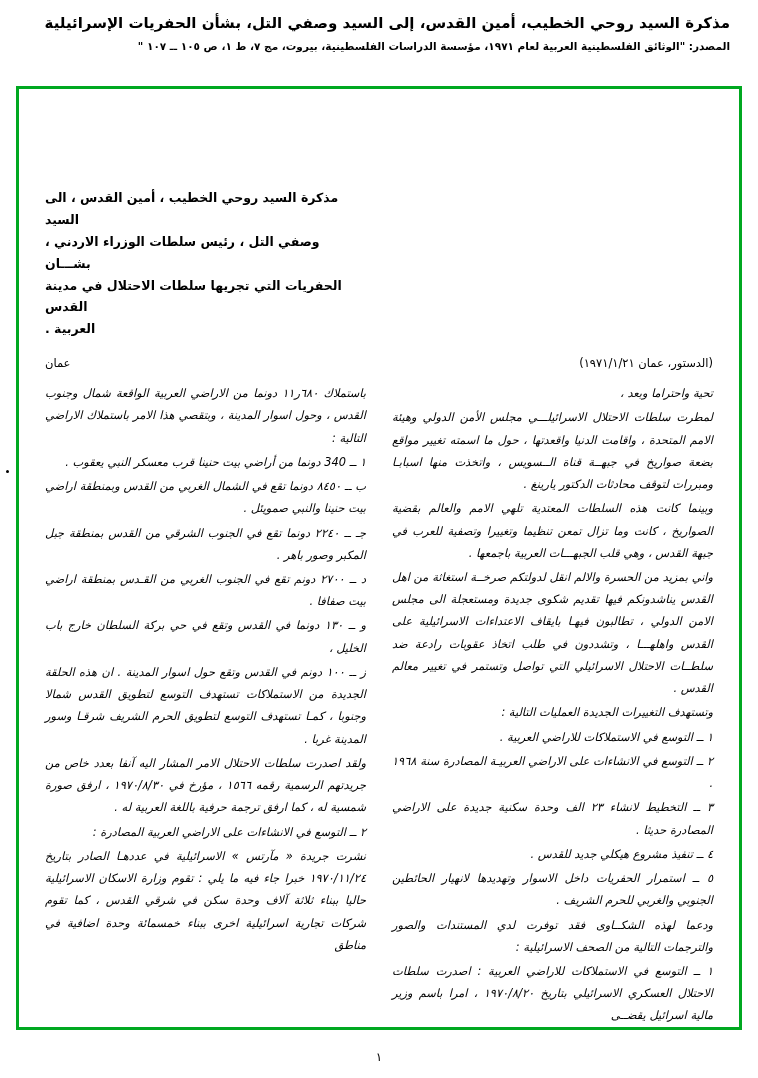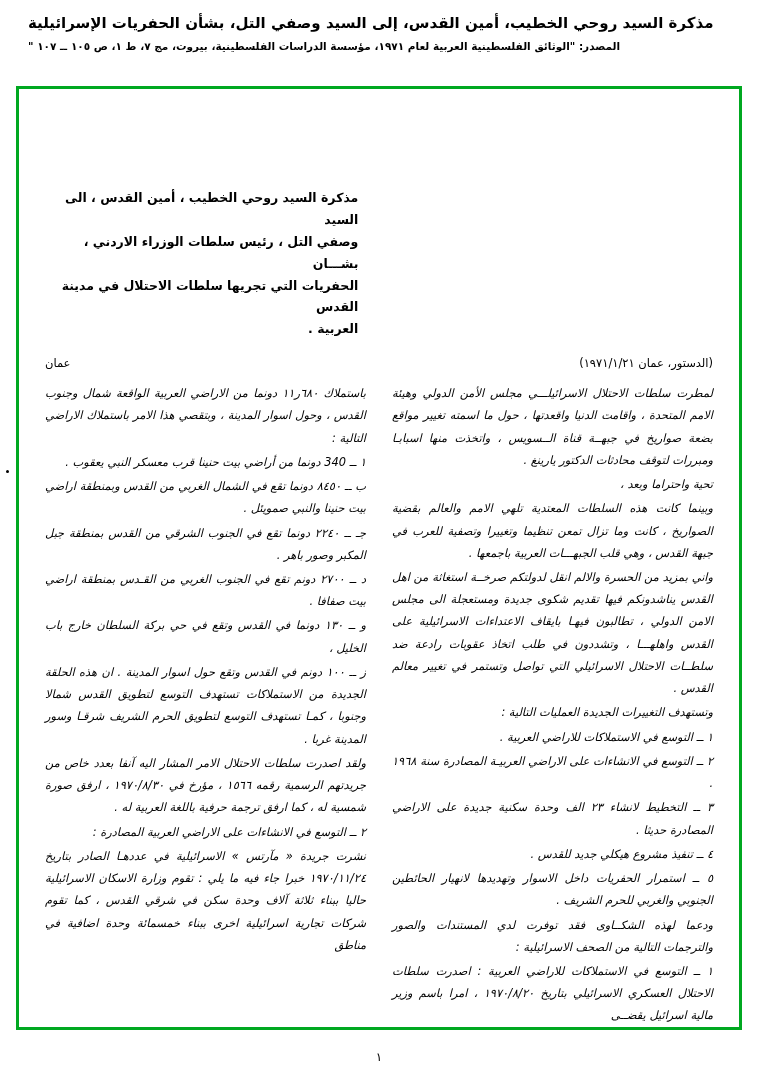--- a/index.html
+++ b/index.html
@@ -15,21 +15,21 @@
     position: relative;
     overflow: hidden;
   }
   .page {
     width: 758px;
     height: 1078px;
     position: relative;
     box-sizing: border-box;
   }
   .doc-header {
-    text-align: left;
+    text-align: right;
     padding: 14px 28px 0 28px;
   }
   .doc-title {
     font-size: 15px;
     font-weight: bold;
     letter-spacing: 0px;
     line-height: 1.3;
     margin: 0 0 6px 0;
   }
   .doc-source {
@@ -50,21 +50,21 @@
   .frame-inner {
     position: absolute;
     top: 0; right: 0; left: 0; bottom: 0;
     padding: 18px 26px 10px 26px;
     box-sizing: border-box;
   }
   .memo-heading {
     width: 52%;
     margin-right: auto;
     margin-left: 0;
-    text-align: right;
+    text-align: left;
     font-size: 12.5px;
     font-weight: bold;
     line-height: 1.75;
     padding-top: 80px;
     padding-right: 34px;
     box-sizing: border-box;
   }
   .meta-row {
     display: flex;
     justify-content: space-between;
@@ -135,22 +135,22 @@
       </div>
 
       <div class="meta-row">
         <div class="dateline">(الدستور، عمان ١٩٧١/١/٢١)</div>
         <div class="city">عمان</div>
       </div>
 
       <div class="columns">
 
         <div class="col">
+          <p>تحية واحتراما وبعد ،</p>
           <p>لمطرت سلطات الاحتلال الاسرائيلـــي مجلس الأمن الدولي وهيئة الامم المتحدة ، واقامت الدنيا واقعدتها ، حول ما اسمته تغيير مواقع بضعة صواريخ في جبهــة قناة الــسويس ، واتخذت منها اسبابـا ومبررات لتوقف محادثات الدكتور يارينغ .</p>
-          <p>تحية واحتراما وبعد ،</p>
           <p>وبينما كانت هذه السلطات المعتدية تلهي الامم والعالم بقضية الصواريخ ، كانت وما تزال تمعن تنظيما وتغييرا وتصفية للعرب في جبهة القدس ، وهي قلب الجبهـــات العربية باجمعها .</p>
           <p>واني بمزيد من الحسرة والالم انقل لدولتكم صرخــة استغاثة من اهل القدس يناشدونكم فيها تقديم شكوى جديدة ومستعجلة الى مجلس الامن الدولي ، تطالبون فيهـا بايقاف الاعتداءات الاسرائيلية على القدس واهلهـــا ، وتشددون في طلب اتخاذ عقوبات رادعة ضد سلطــات الاحتلال الاسرائيلي التي تواصل وتستمر في تغيير معالم القدس .</p>
           <p>وتستهدف التغييرات الجديدة العمليات التالية :</p>
           <p>١ ــ التوسع في الاستملاكات للاراضي العربية .</p>
           <p>٢ ــ التوسع في الانشاءات على الاراضي العربيـة المصادرة سنة ١٩٦٨ .</p>
           <p>٣ ــ التخطيط لانشاء ٢٣ الف وحدة سكنية جديدة على الاراضي المصادرة حديثا .</p>
           <p>٤ ــ تنفيذ مشروع هيكلي جديد للقدس .</p>
           <p>٥ ــ استمرار الحفريات داخل الاسوار وتهديدها لانهيار الحائطين الجنوبي والغربي للحرم الشريف .</p>
           <p>ودعما لهذه الشكــاوى فقد توفرت لدي المستندات والصور والترجمات التالية من الصحف الاسرائيلية :</p>
           <p>١ ــ التوسع في الاستملاكات للاراضي العربية : اصدرت سلطات الاحتلال العسكري الاسرائيلي بتاريخ ١٩٧٠/٨/٢٠ ، امرا باسم وزير مالية اسرائيل يقضــى</p>

